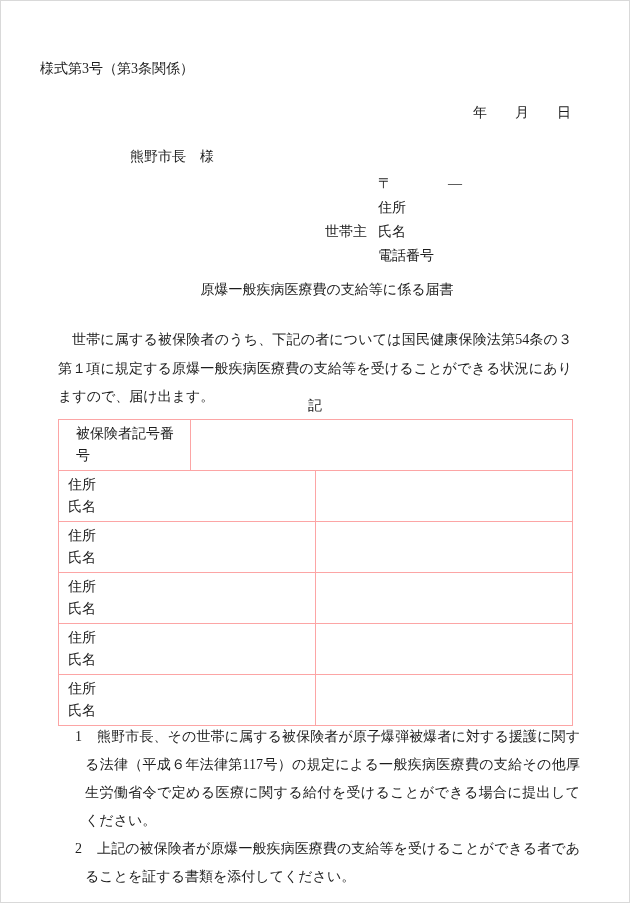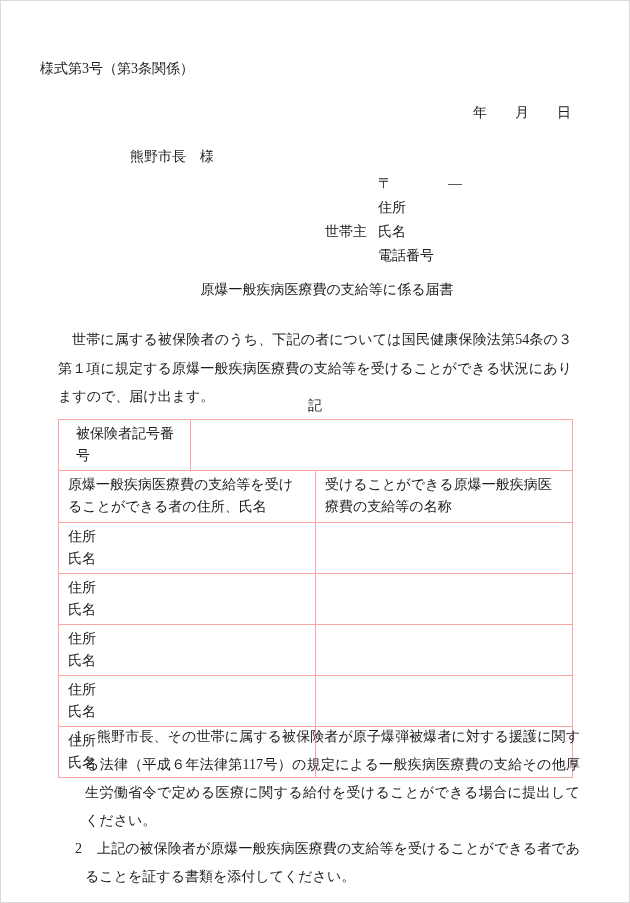--- a/index.html
+++ b/index.html
@@ -80,24 +80,20 @@
   <colgroup>
       <col class="c1">
       <col class="c2">
       <col class="c3">
     </colgroup>
   <tbody>
       <tr class="symbol-row">
     <td>被保険者記号番号</td>
     <td colspan="2"></td>
   </tr>
-  <tr class="header-row">
-    <td colspan="2">原爆一般疾病医療費の支給等を受けることができる者の住所、氏名</td>
-    <td>受けることができる原爆一般疾病医療費の支給等の名称</td>
-  </tr>
   <tr class="data-row">
     <td colspan="2">
           <div>住所</div>
           <div>氏名</div>
         </td>
     <td></td>
   </tr>
   <tr class="data-row">
     <td colspan="2">
           <div>住所</div>

